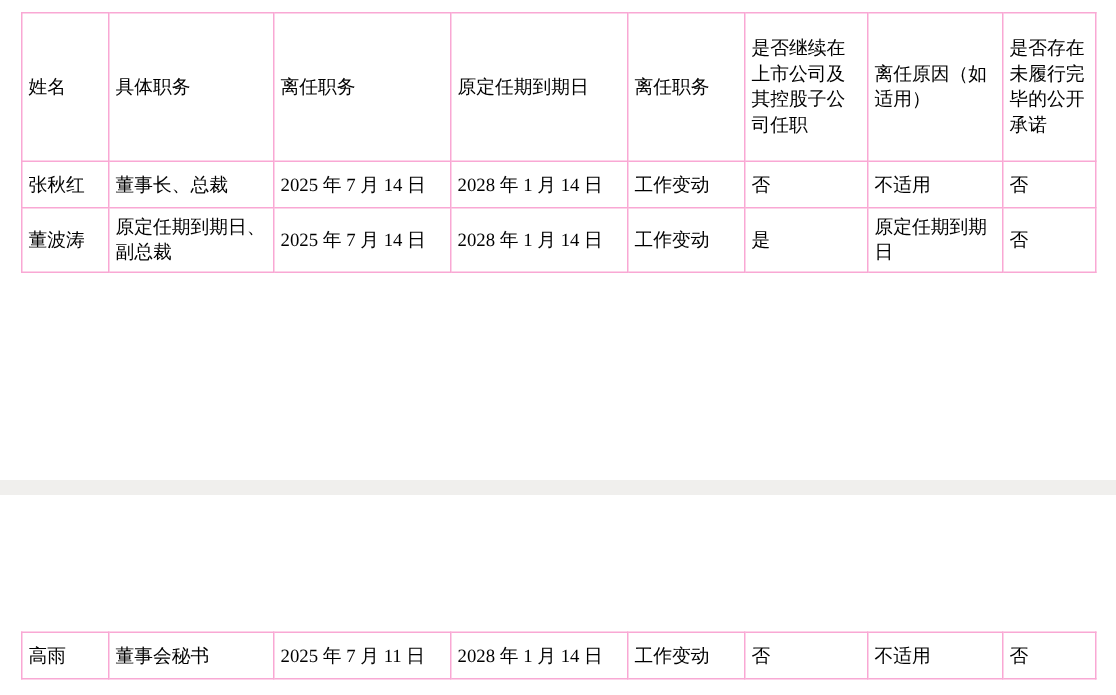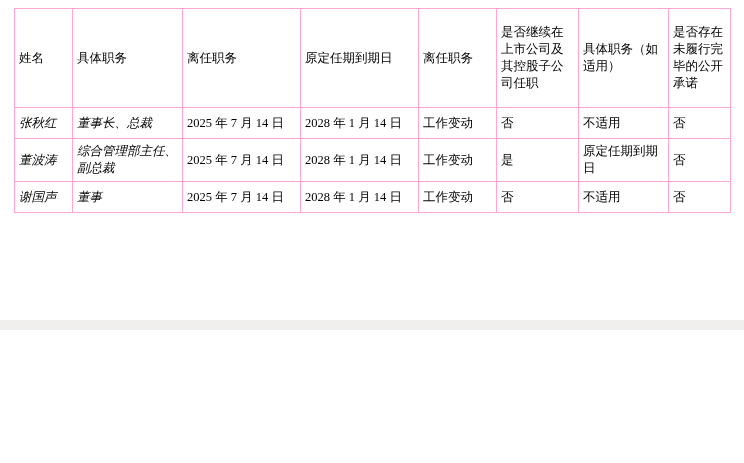--- a/index.html
+++ b/index.html
@@ -60,21 +60,20 @@
     padding: 4px 3px;
   }
   .body-row td {
     height: 24px;
   }
   .row-tall td {
     height: 36px;
   }
   .cell-left {
     text-align: center;
-    font-style: italic;
   }
   .gap-block {
     position: absolute;
     left: 0;
     top: 320px;
     width: 744px;
     height: 10px;
     background: #f0efed;
   }
 </style>
@@ -95,52 +94,66 @@
         <col class="c-promise">
     </colgroup>
     <tbody>
       <tr class="header-row">
         <td>姓名</td>
         <td>具体职务</td>
         <td>离任职务</td>
         <td>原定任期到期日</td>
         <td>离任职务</td>
         <td>是否继续在上市公司及其控股子公司任职</td>
-        <td>具体职务（如适用）</td>
+        <td>离任原因（如适用）</td>
         <td>是否存在未履行完毕的公开承诺</td>
       </tr>
       <tr class="body-row">
         <td class="cell-left">张秋红</td>
         <td class="cell-left">董事长、总裁</td>
         <td>2025 年 7 月 14 日</td>
         <td>2028 年 1 月 14 日</td>
         <td>工作变动</td>
         <td>否</td>
         <td>不适用</td>
         <td>否</td>
       </tr>
       <tr class="row-tall">
         <td class="cell-left">董波涛</td>
-        <td class="cell-left">综合管理部主任、副总裁</td>
+        <td class="cell-left">原定任期到期日、副总裁</td>
         <td>2025 年 7 月 14 日</td>
         <td>2028 年 1 月 14 日</td>
         <td>工作变动</td>
         <td>是</td>
         <td>原定任期到期日</td>
         <td>否</td>
       </tr>
+    </tbody>
+  </table>
+
+  <div class="gap-block"></div>
+
+  <table class="doc-table bottom-table">
+    <colgroup>
+      <col class="c-name">
+        <col class="c-post">
+        <col class="c-date">
+        <col class="c-expire">
+      <col class="c-reason">
+        <col class="c-cont">
+        <col class="c-detail">
+        <col class="c-promise">
+    </colgroup>
+    <tbody>
       <tr class="body-row">
-        <td class="cell-left">谢国声</td>
-        <td class="cell-left">董事</td>
-        <td>2025 年 7 月 14 日</td>
+        <td class="cell-left">高雨</td>
+        <td class="cell-left">董事会秘书</td>
+        <td>2025 年 7 月 11 日</td>
         <td>2028 年 1 月 14 日</td>
         <td>工作变动</td>
         <td>否</td>
         <td>不适用</td>
         <td>否</td>
       </tr>
     </tbody>
   </table>
 
-  <div class="gap-block"></div>
-
-
 </div>
 
 </body></html>

